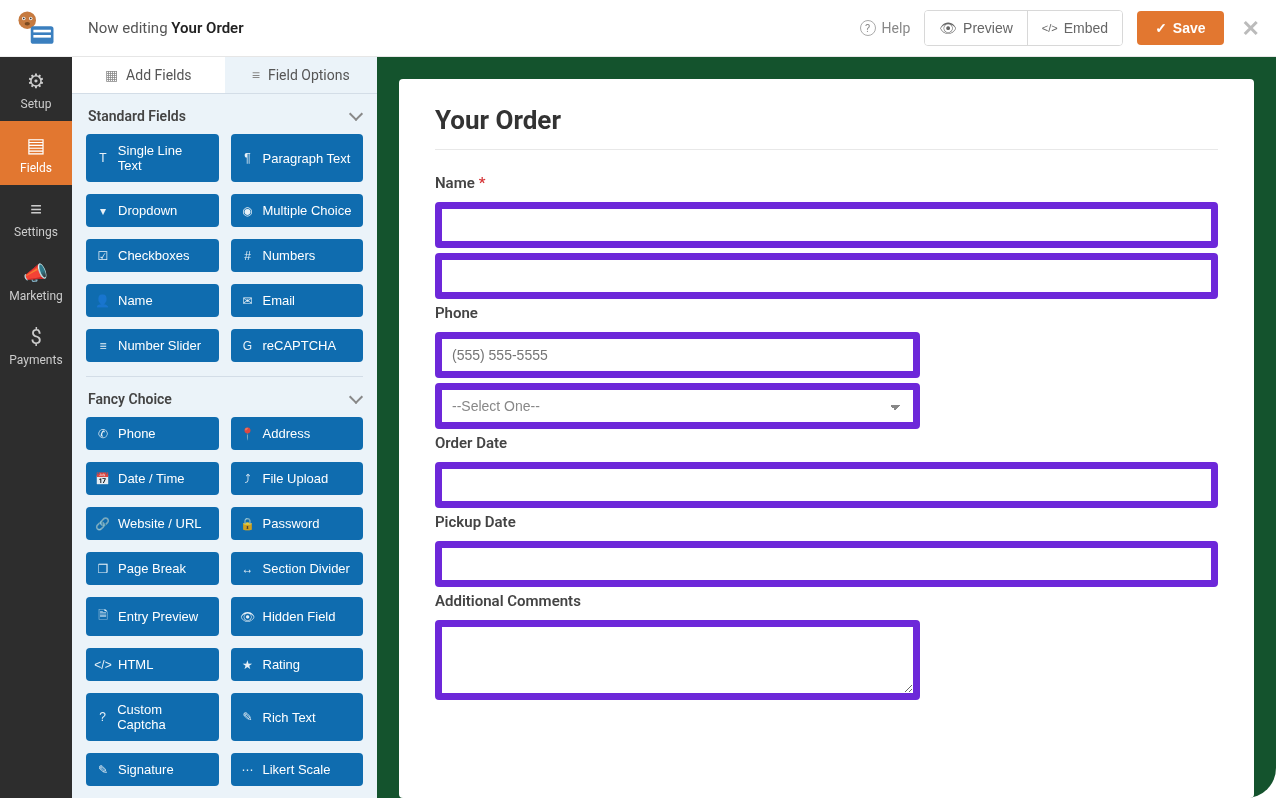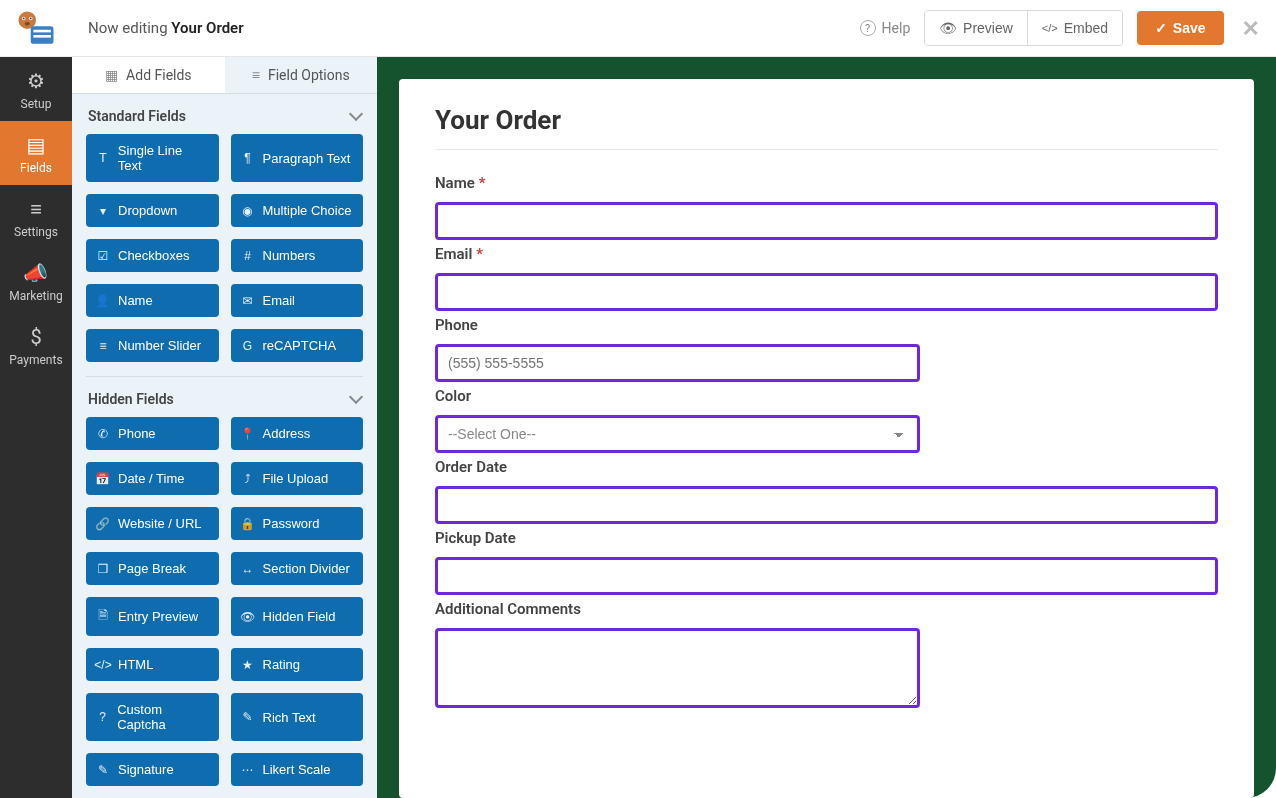--- a/index.html
+++ b/index.html
@@ -38,21 +38,21 @@
   .field-btn .fi { width: 14px; display: inline-flex; justify-content: center; opacity: 0.9; font-size: 12px; }
   .divider { border: none; border-top: 1px solid #d3dde7; margin: 14px 0 0; }
   
   .preview-outer { flex: 1; padding: 22px 22px 0 22px; overflow: hidden; }
   .preview { background: #fff; border-radius: 4px; height: 100%; padding: 26px 36px; overflow-y: auto; }
   .form-title { font-size: 26px; font-weight: 700; color: #333; margin-bottom: 6px; }
   .title-rule { border: none; border-top: 1px solid #e8e8e8; margin: 14px 0 24px; }
   .form-field { margin-bottom: 5px; }
   .form-label { font-size: 15px; font-weight: 600; color: #444; margin-bottom: 10px; display: block; }
   .req { color: #d63638; margin-left: 4px; }
-  .form-input, .form-select, .form-textarea { width: 100%; border: 3px solid #6d28d9; border-radius: 4px; padding: 8px 10px; font-size: 14px; color: #333; background: #fff; }
+  .form-input, .form-select, .form-textarea { width: 100%; border: 7px solid #6d28d9; border-radius: 4px; padding: 8px 10px; font-size: 14px; color: #333; background: #fff; }
   .half { width: 485px; }
   .form-select { appearance: none; background-image: linear-gradient(45deg, transparent 50%, #888 50%), linear-gradient(135deg, #888 50%, transparent 50%); background-position: calc(100% - 18px) 15px, calc(100% - 13px) 15px; background-size: 5px 5px, 5px 5px; background-repeat: no-repeat; color: #888; }
   .form-textarea { height: 80px; resize: vertical; }
   .chev { width: 10px; height: 10px; border-right: 2px solid #888; border-bottom: 2px solid #888; transform: rotate(45deg); margin-top: -4px; }
 </style>
 </head>
 <body>
 
 <div class="app">
 
@@ -163,21 +163,21 @@
                 <span class="fi">≡</span>
                 <span>Number Slider</span>
               </button>
               <button class="field-btn">
                 <span class="fi">G</span>
                 <span>reCAPTCHA</span>
               </button>
             </div>
             <hr class="divider">
             <div class="group-header">
-              <span>Hidden Fields</span>
+              <span>Fancy Choice</span>
               <span class="chev"></span>
             </div>
             <div class="field-grid">
               <button class="field-btn">
                 <span class="fi">✆</span>
                 <span>Phone</span>
               </button>
               <button class="field-btn">
                 <span class="fi">📍</span>
                 <span>Address</span>
@@ -241,23 +241,23 @@
             </div>
           </div>
       </div>
 
       <div class="preview-outer">
         <div class="preview">
           <div class="form-title">Your Order</div>
           <hr class="title-rule">
           <div id="form-fields">
               <div class="form-field"><label class="form-label">Name<span class="req">*</span></label><input type="text" class="form-input" style=""></div>
-              <div class="form-field"><label class="form-label">Email<span class="req">*</span></label><input type="text" class="form-input" style=""></div>
+              <div class="form-field"><input type="text" class="form-input" style=""></div>
               <div class="form-field"><label class="form-label">Phone</label><input type="text" class="form-input half" placeholder="(555) 555-5555" style=""></div>
-              <div class="form-field"><label class="form-label">Color</label><select class="form-select half"><option>--Select One--</option></select></div>
+              <div class="form-field"><select class="form-select half"><option>--Select One--</option></select></div>
               <div class="form-field"><label class="form-label">Order Date</label><input type="text" class="form-input" style=""></div>
               <div class="form-field"><label class="form-label">Pickup Date</label><input type="text" class="form-input" style=""></div>
               <div class="form-field"><label class="form-label">Additional Comments</label><textarea class="form-textarea half" style=""></textarea></div>
             </div>
         </div>
       </div>
     </div>
   </div>
 </div>
 

